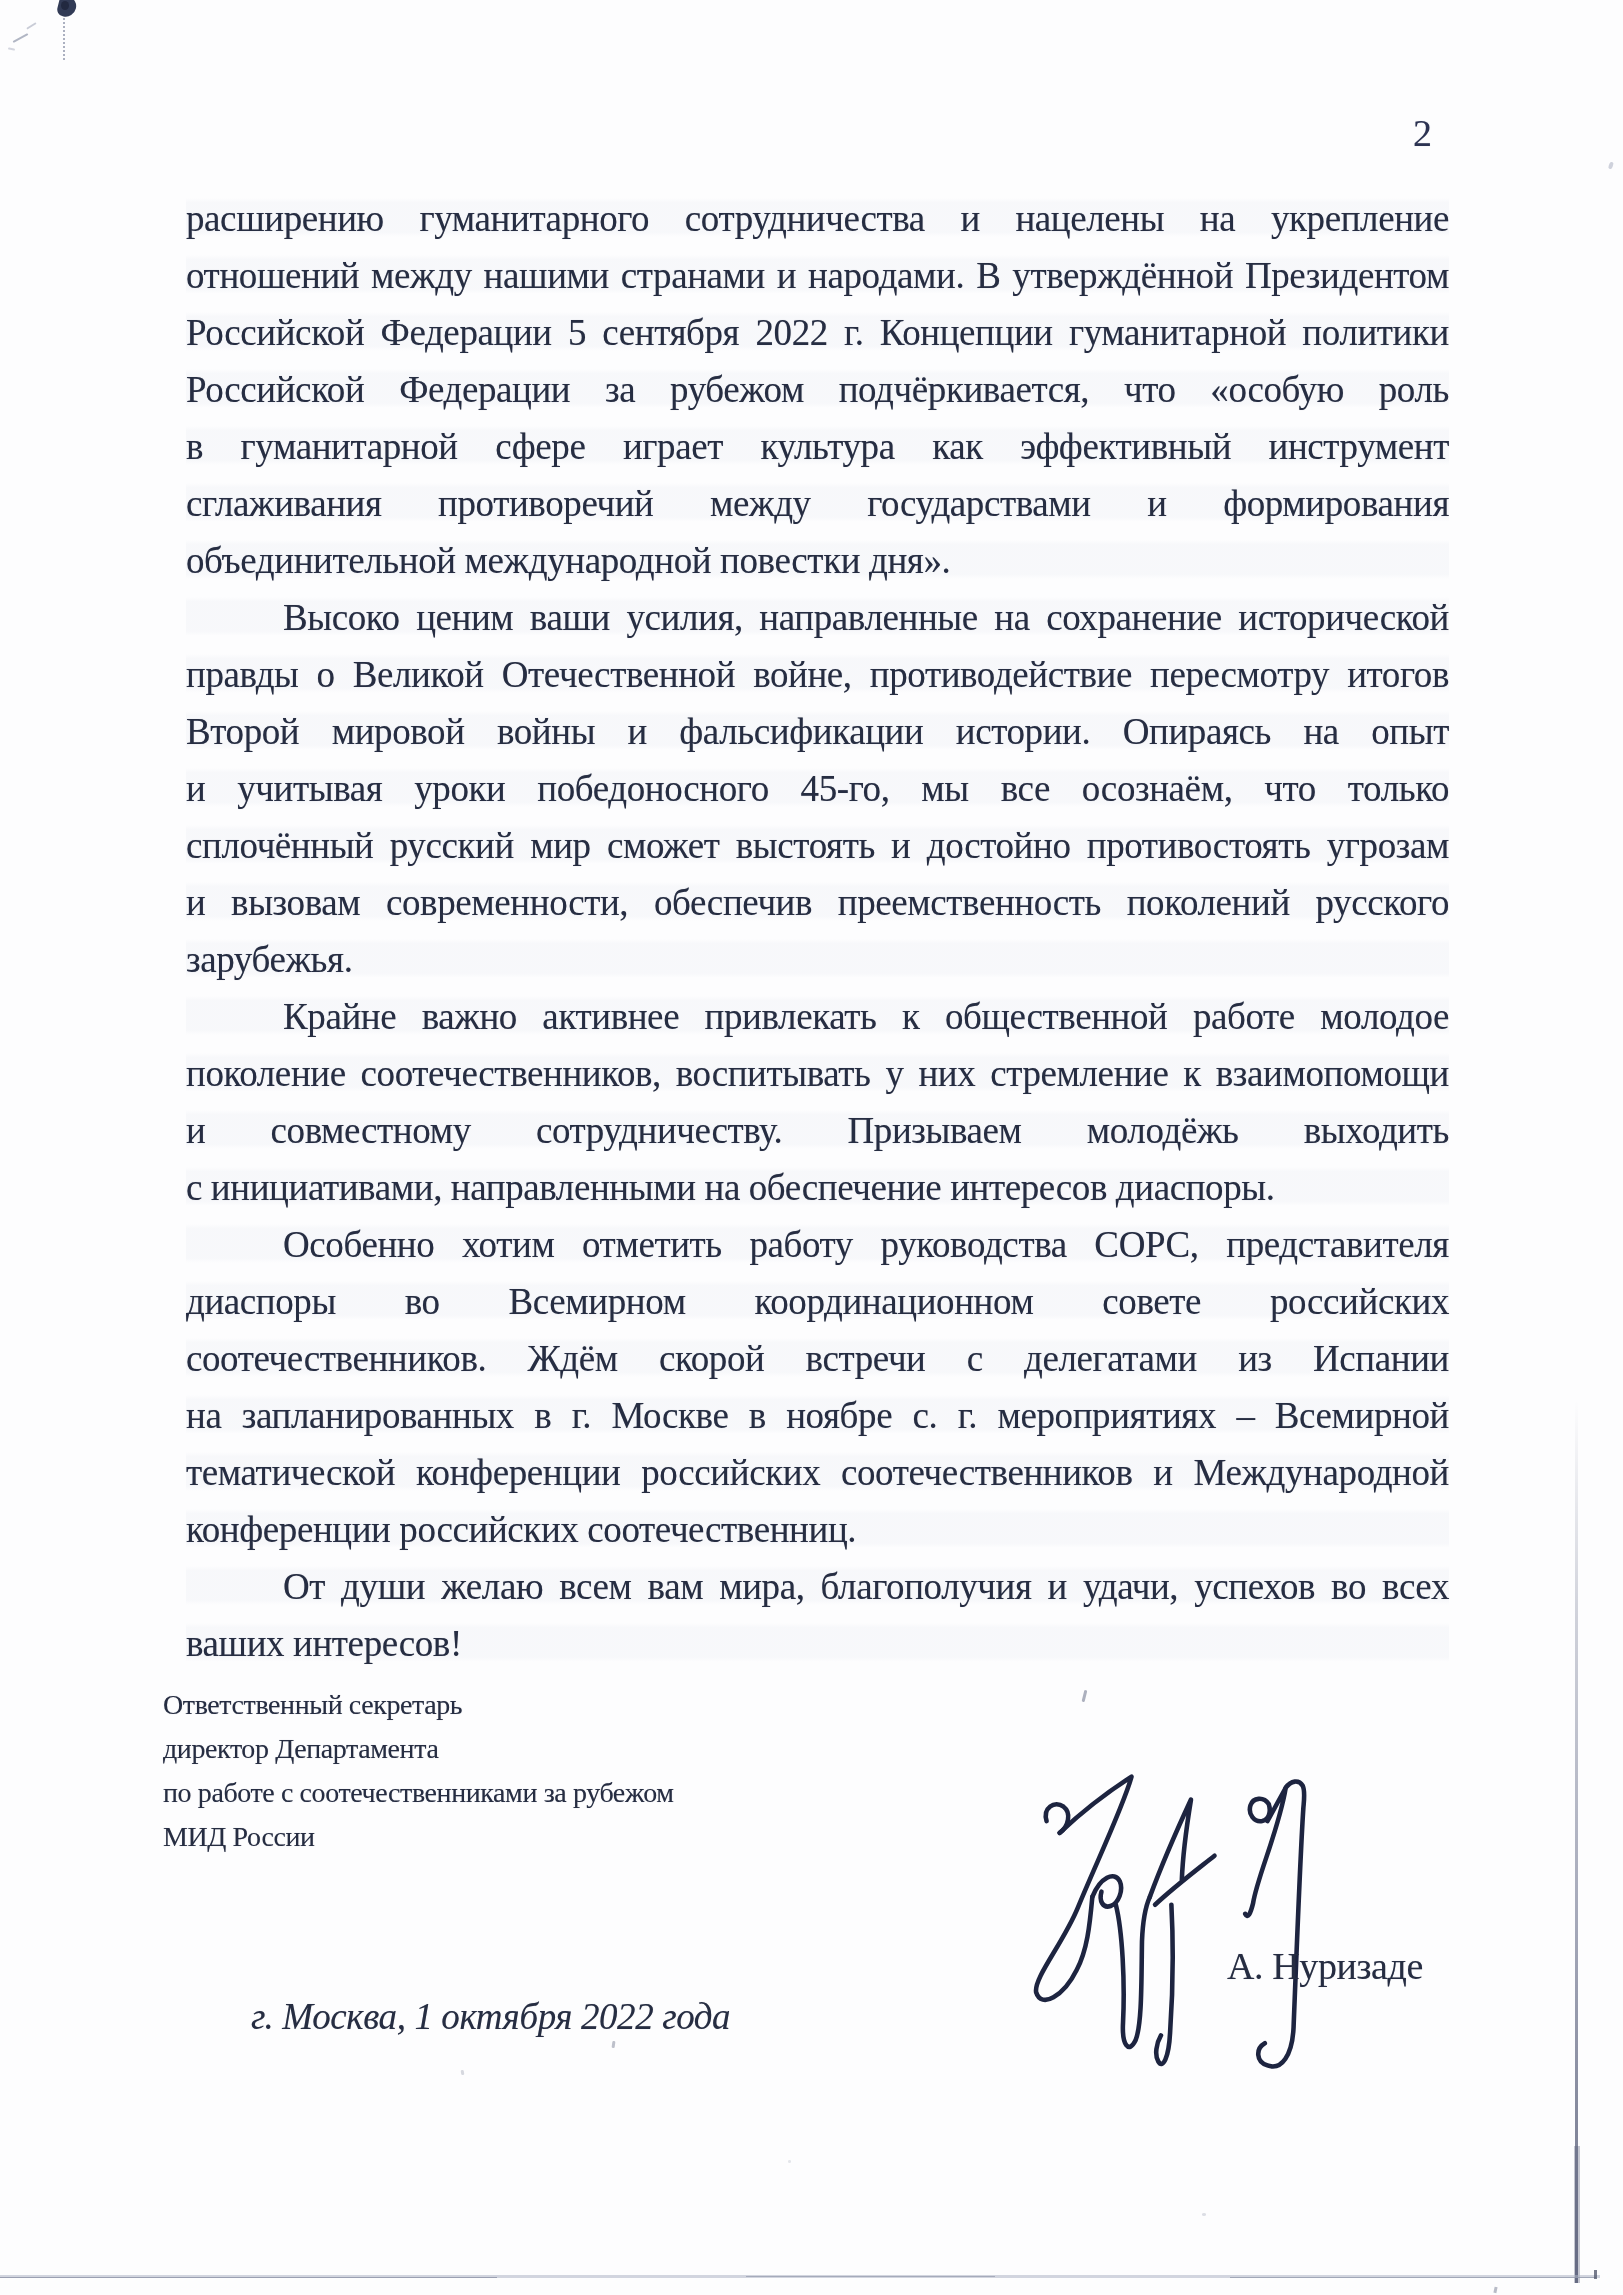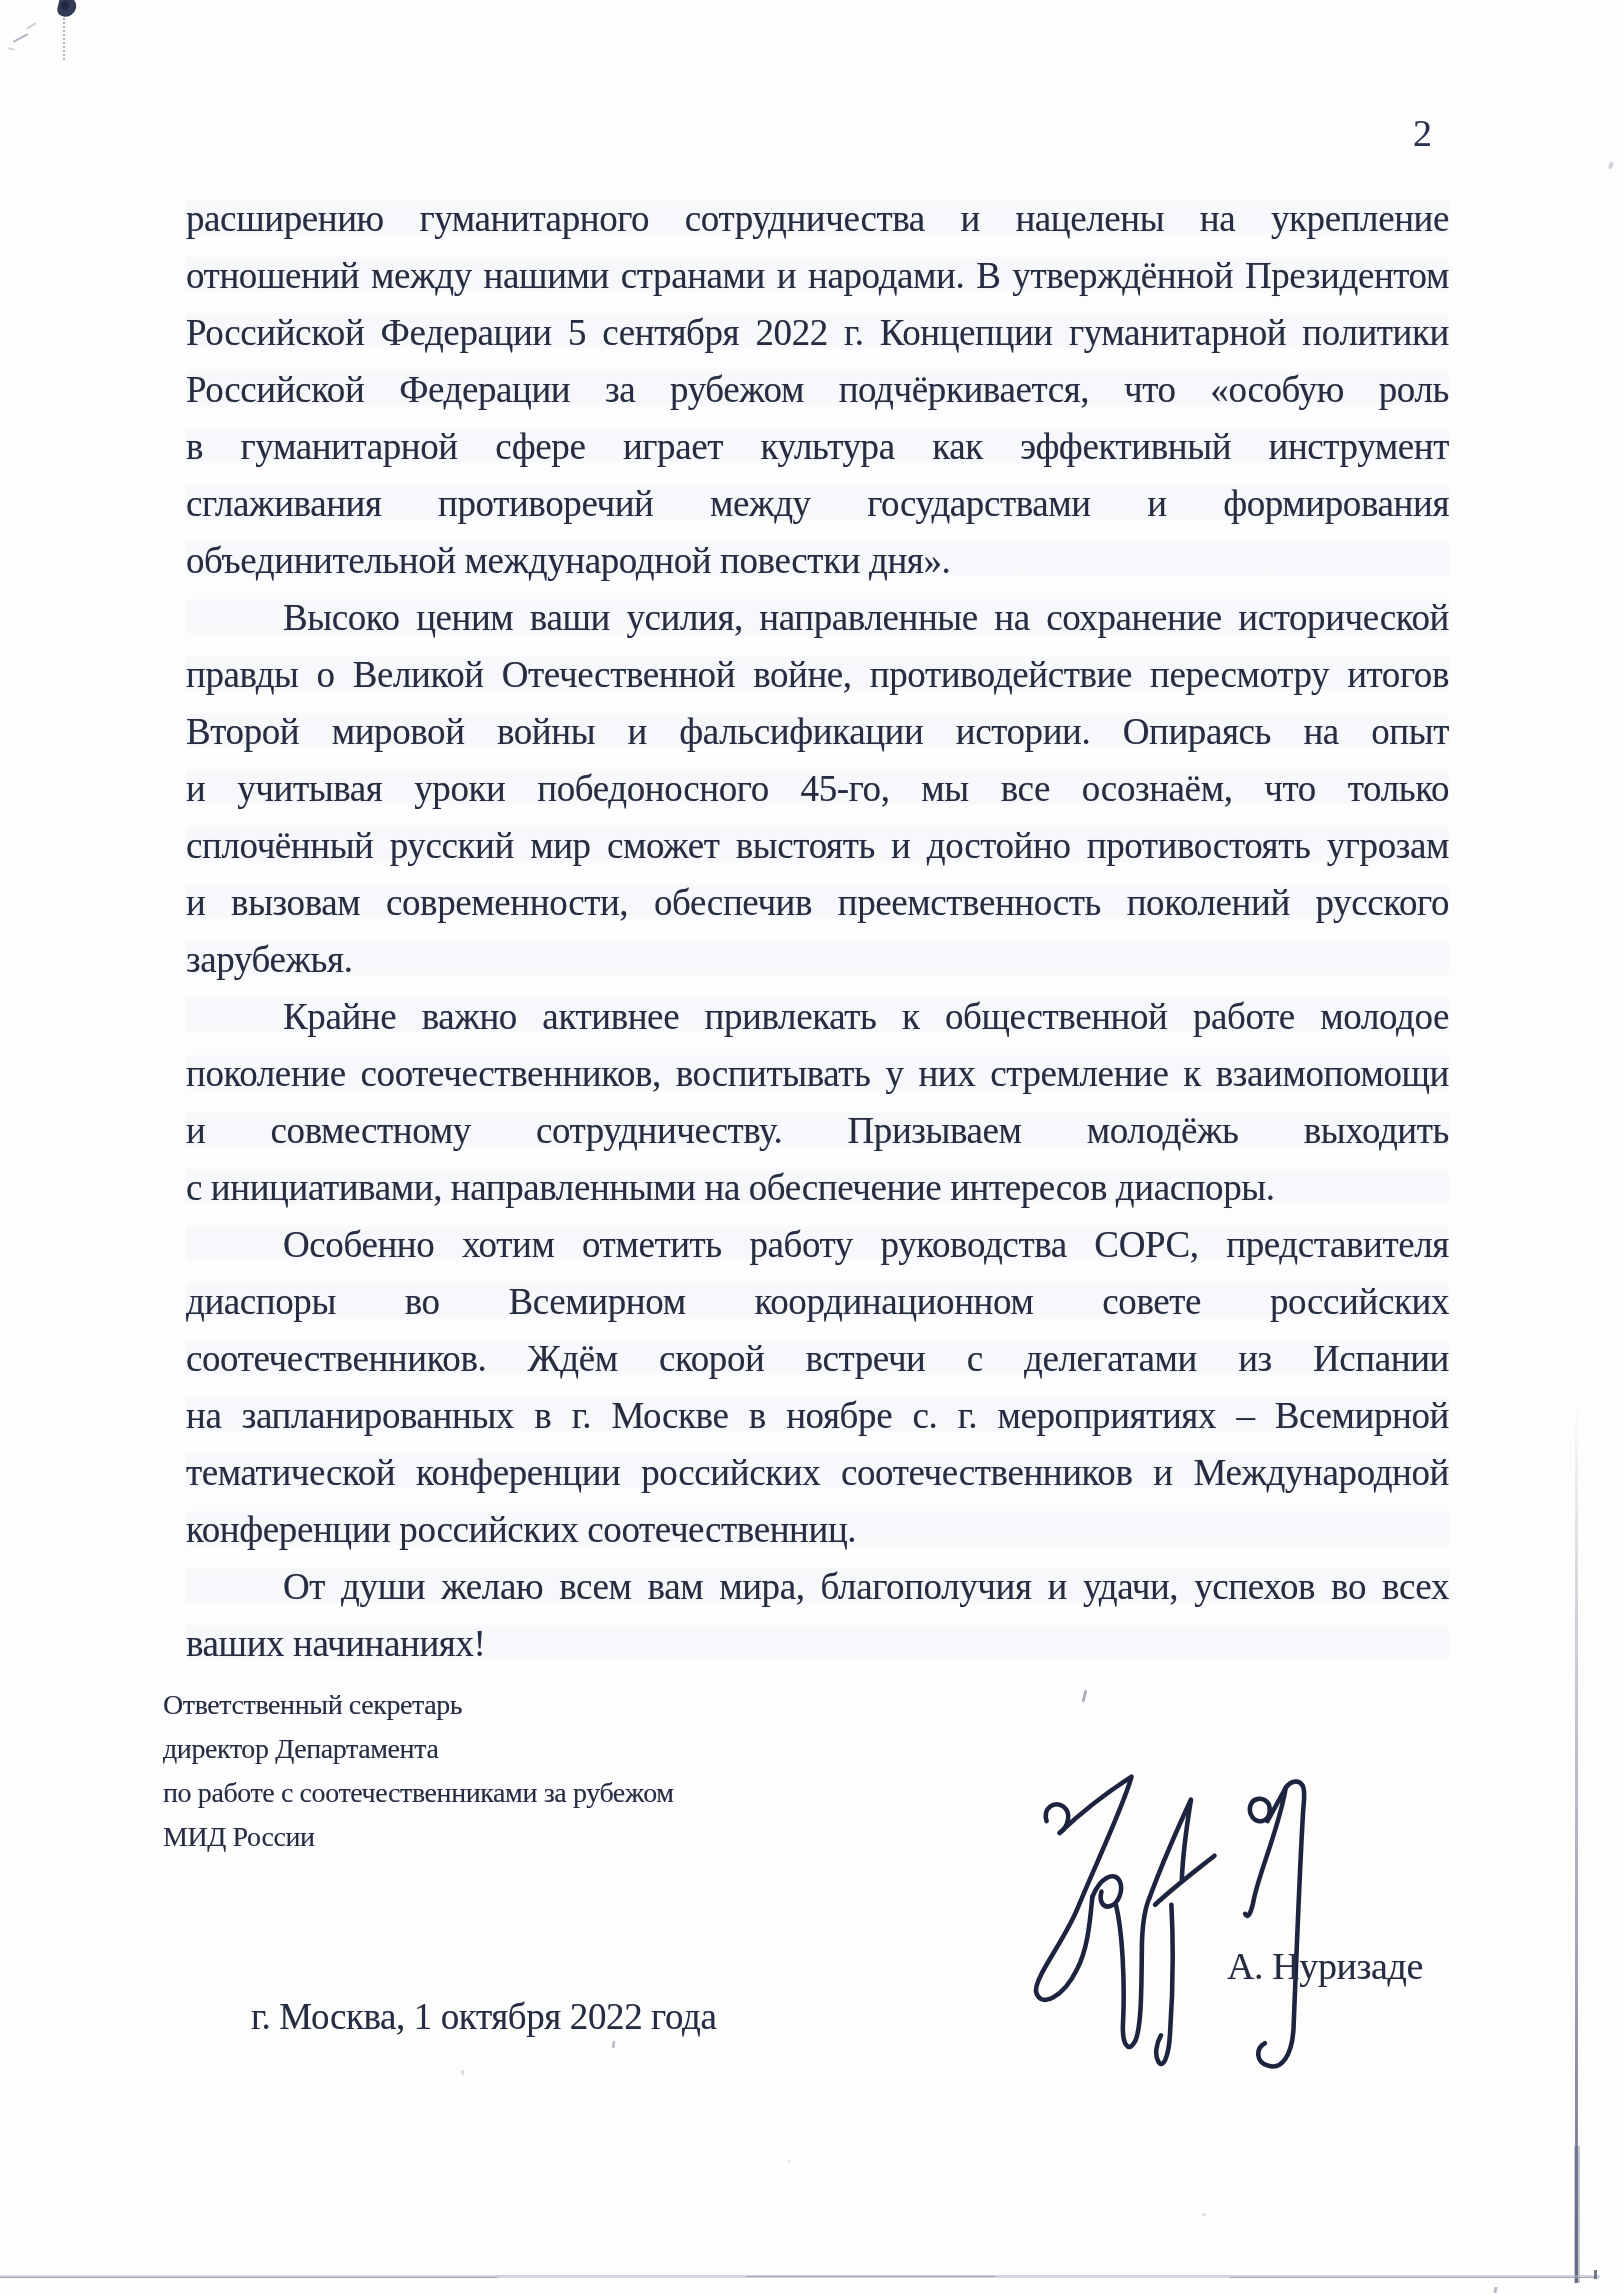--- a/index.html
+++ b/index.html
@@ -37,20 +37,21 @@
   .signer-name{
     position:absolute;left:1227px;top:1915px;
     font-size:38px;line-height:41px;letter-spacing:-0.4px;
     text-shadow:0 0 0.7px rgba(38,45,66,0.38);
     margin-top:31px;
   }
   .dateline{
     position:absolute;left:251px;top:1995px;
     font-size:37px;line-height:43px;letter-spacing:-0.4px;
     text-shadow:0 0 0.7px rgba(38,45,66,0.38);
+    font-style:italic;
   }
   .page-number{
     position:absolute;left:1413px;top:113px;
     font-size:38px;line-height:41px;
     color:#2c3352;
     text-shadow:0 0 0.7px rgba(44,51,82,0.4);
   }
   
   .signature-svg{
     position:absolute;left:1027px;top:1766px;width:294px;height:314px;
@@ -127,21 +128,21 @@
       <div class="line just">поколение соотечественников, воспитывать у них стремление к взаимопомощи</div>
       <div class="line just">и совместному сотрудничеству. Призываем молодёжь выходить</div>
       <div class="line">с инициативами, направленными на обеспечение интересов диаспоры.</div>
       <div class="line just indent">Особенно хотим отметить работу руководства СОРС, представителя</div>
       <div class="line just">диаспоры во Всемирном координационном совете российских</div>
       <div class="line just">соотечественников. Ждём скорой встречи с делегатами из Испании</div>
       <div class="line just">на запланированных в г. Москве в ноябре с. г. мероприятиях – Всемирной</div>
       <div class="line just">тематической конференции российских соотечественников и Международной</div>
       <div class="line">конференции российских соотечественниц.</div>
       <div class="line just indent">От души желаю всем вам мира, благополучия и удачи, успехов во всех</div>
-      <div class="line">ваших начинаниях!</div>
+      <div class="line">ваших интересов!</div>
     </div>
 
   <div class="sig-block">
       <div class="sig-line">Ответственный секретарь</div>
       <div class="sig-line">директор Департамента</div>
       <div class="sig-line">по работе с соотечественниками за рубежом</div>
       <div class="sig-line">МИД России</div>
     </div>
 
   <svg class="signature-svg" viewBox="0 0 450 480" xmlns="http://www.w3.org/2000/svg" aria-hidden="true">

